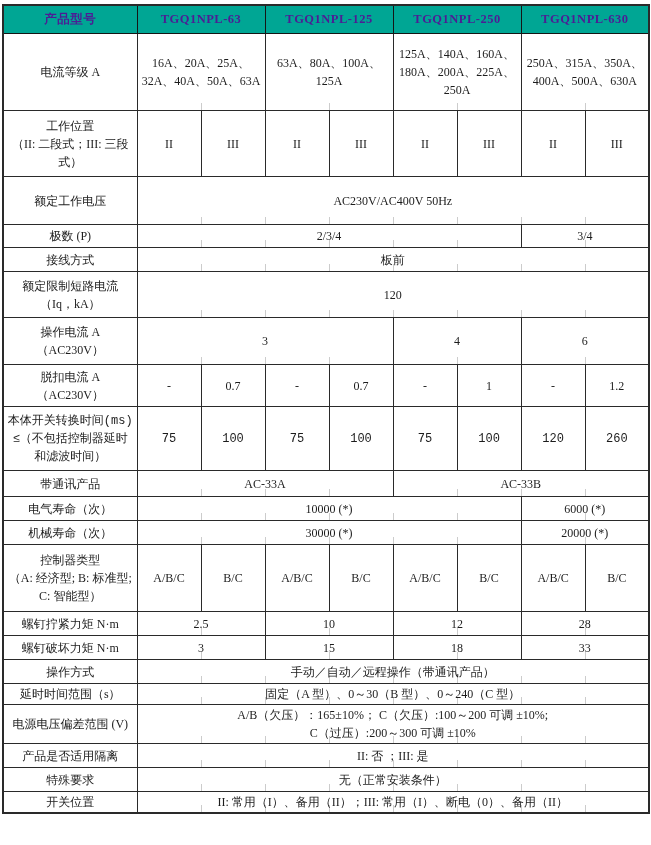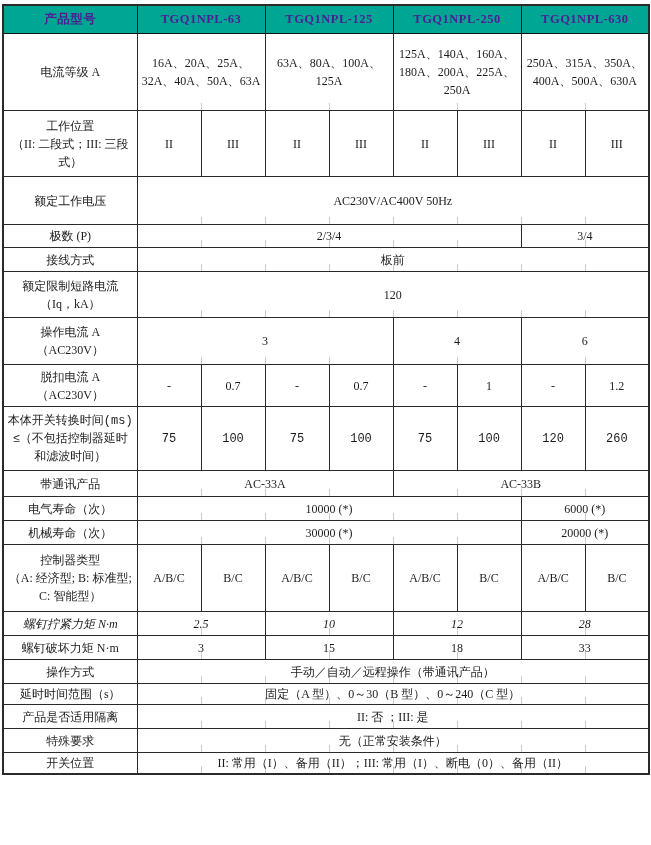--- a/index.html
+++ b/index.html
@@ -157,21 +157,21 @@
 （A: 经济型; B: 标准型; C: 智能型）</td>
           <td colspan="1">A/B/C</td>
           <td colspan="1">B/C</td>
           <td colspan="1">A/B/C</td>
           <td colspan="1">B/C</td>
           <td colspan="1">A/B/C</td>
           <td colspan="1">B/C</td>
           <td colspan="1">A/B/C</td>
           <td colspan="1">B/C</td>
         </tr>
-        <tr style="height: 24px; font-style: italic;">
+        <tr style="height: 24px;">
           <td class="rowlabel">螺钉拧紧力矩 N·m</td>
           <td colspan="2" class="ticks">2.5</td>
           <td colspan="2" class="ticks">10</td>
           <td colspan="2" class="ticks">12</td>
           <td colspan="2" class="ticks">28</td>
         </tr>
         <tr style="height: 24px; margin-left: 15px;">
           <td class="rowlabel">螺钉破坏力矩 N·m</td>
           <td colspan="2" class="ticks">3</td>
           <td colspan="2" class="ticks">15</td>
@@ -179,20 +179,25 @@
           <td colspan="2" class="ticks">33</td>
         </tr>
         <tr style="height: 24px;">
           <td class="rowlabel">操作方式</td>
           <td colspan="8" class="ticks">手动／自动／远程操作（带通讯产品）</td>
         </tr>
         <tr style="height: 15px;">
           <td class="rowlabel">延时时间范围（s）</td>
           <td colspan="8" class="ticks">固定（A 型）、0～30（B 型）、0～240（C 型）</td>
         </tr>
+        <tr style="height: 35px;">
+          <td class="rowlabel">电源电压偏差范围 (V)</td>
+          <td colspan="8" class="ticks">A/B（欠压）：165±10%；  C（欠压）:100～200 可调 ±10%;
+C（过压）:200～300 可调 ±10%</td>
+        </tr>
         <tr style="height: 24px;">
           <td class="rowlabel">产品是否适用隔离</td>
           <td colspan="8" class="ticks">II: 否 ；III: 是</td>
         </tr>
         <tr style="height: 24px;">
           <td class="rowlabel">特殊要求</td>
           <td colspan="8" class="ticks">无（正常安装条件）</td>
         </tr>
         <tr style="height: 18px;">
           <td class="rowlabel">开关位置</td>

